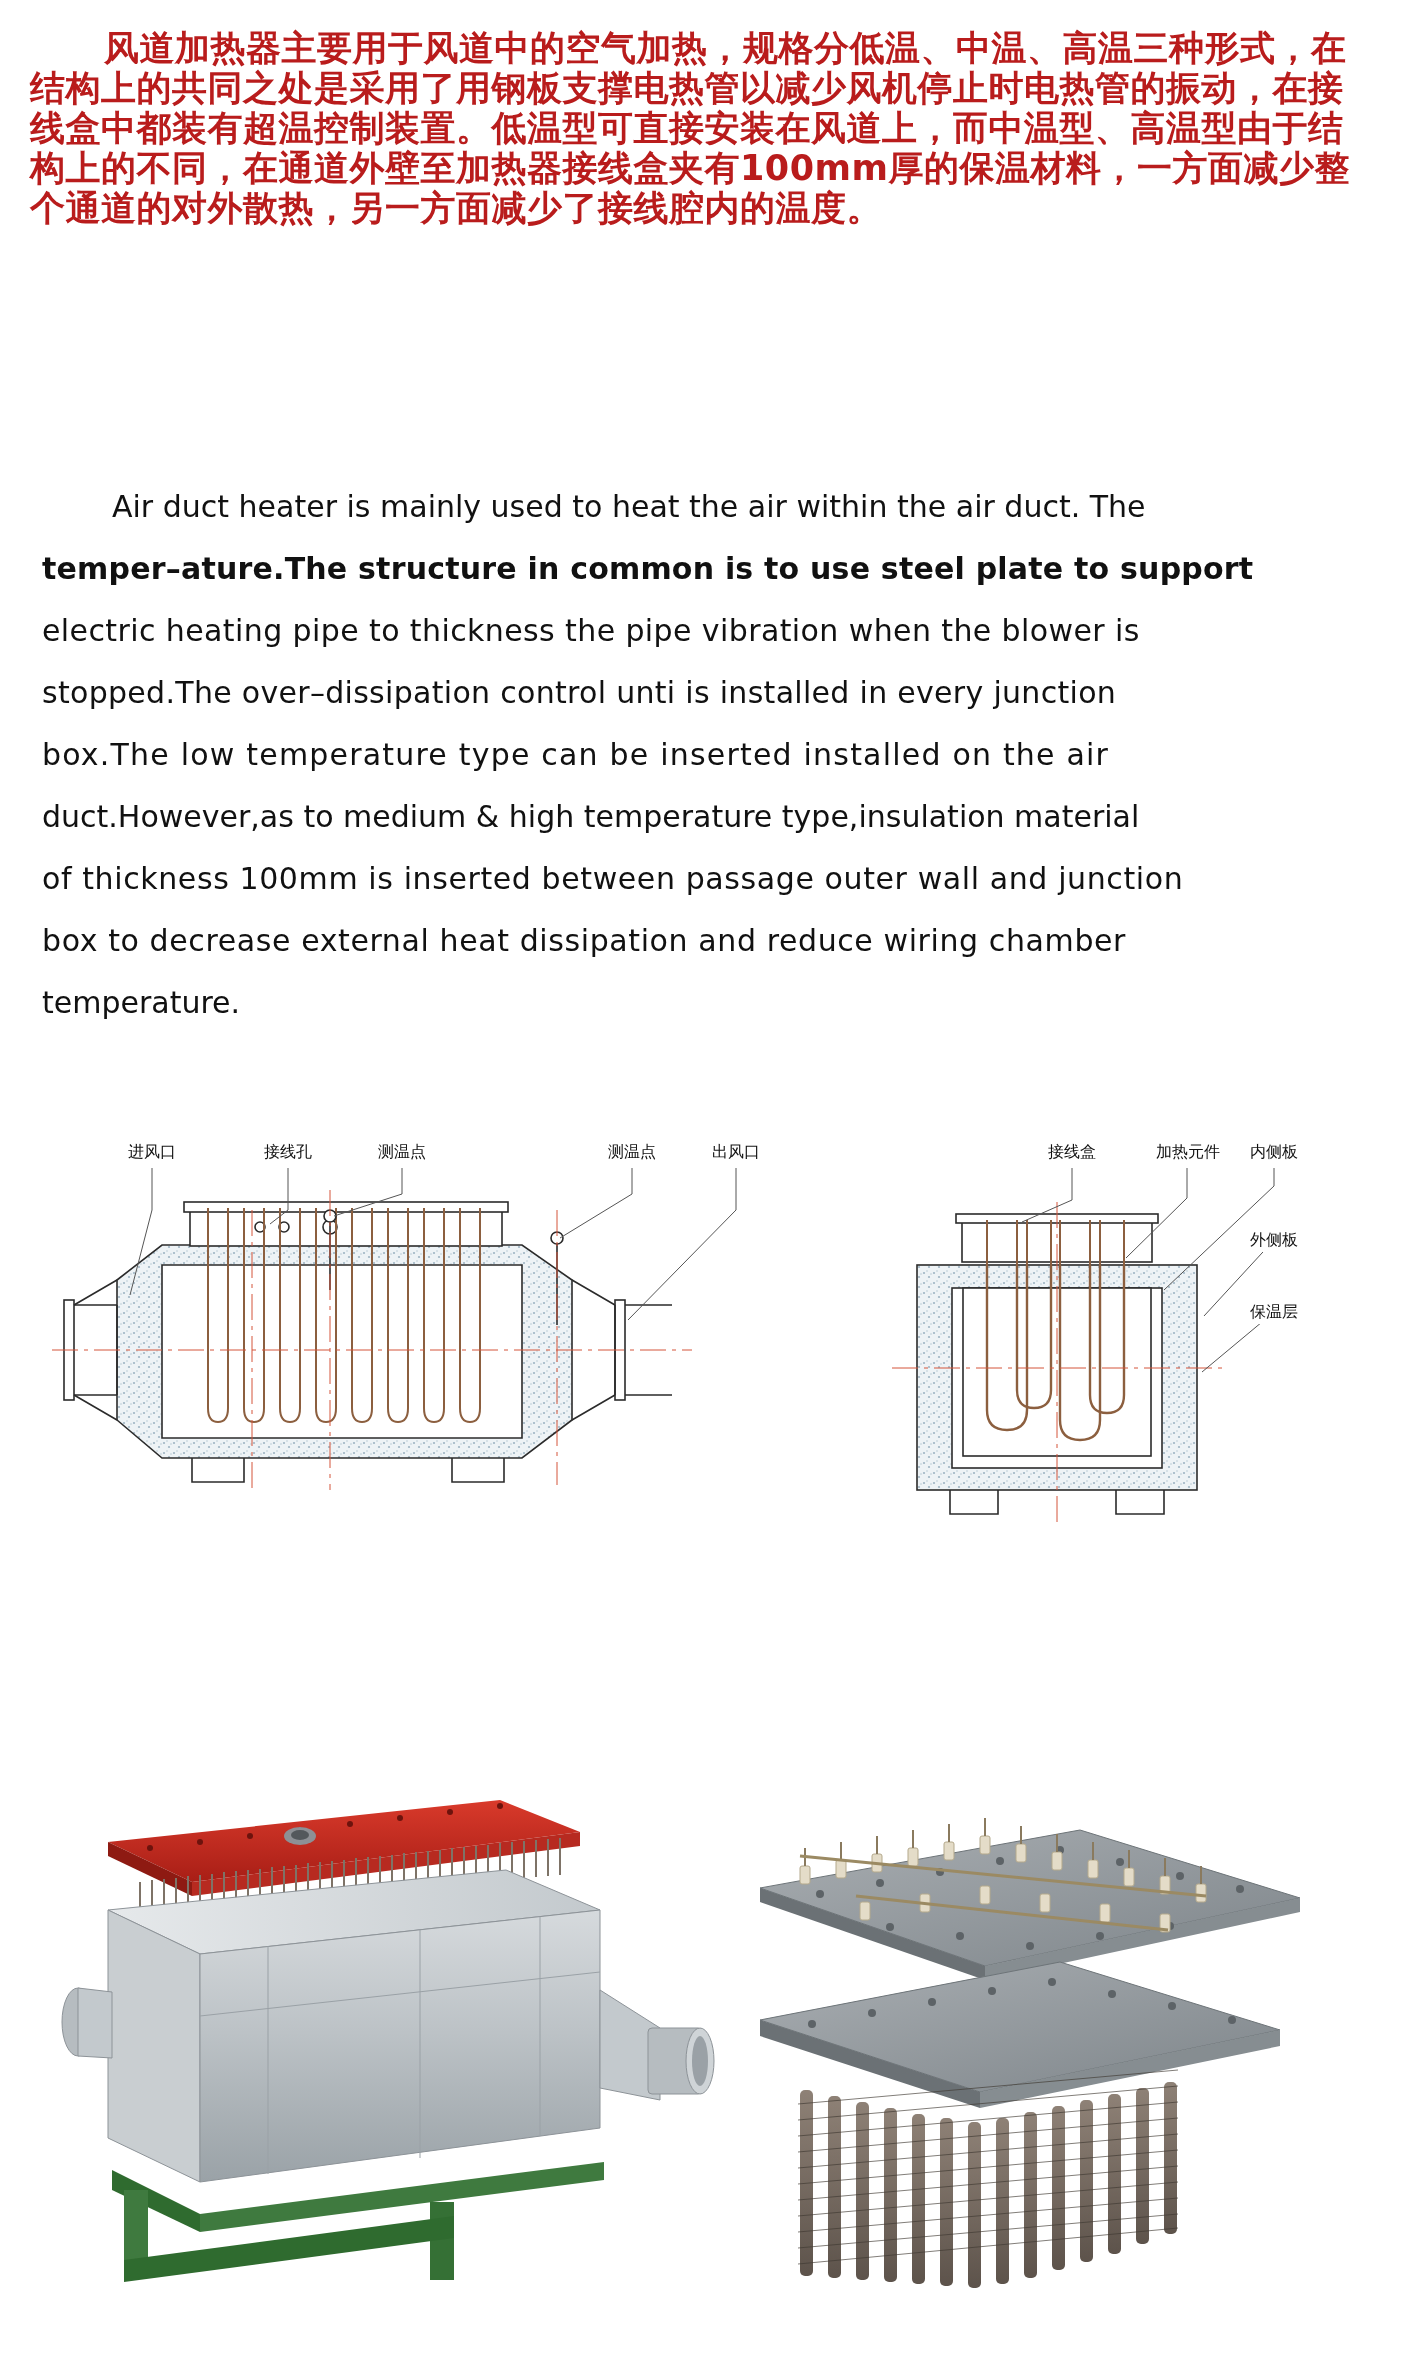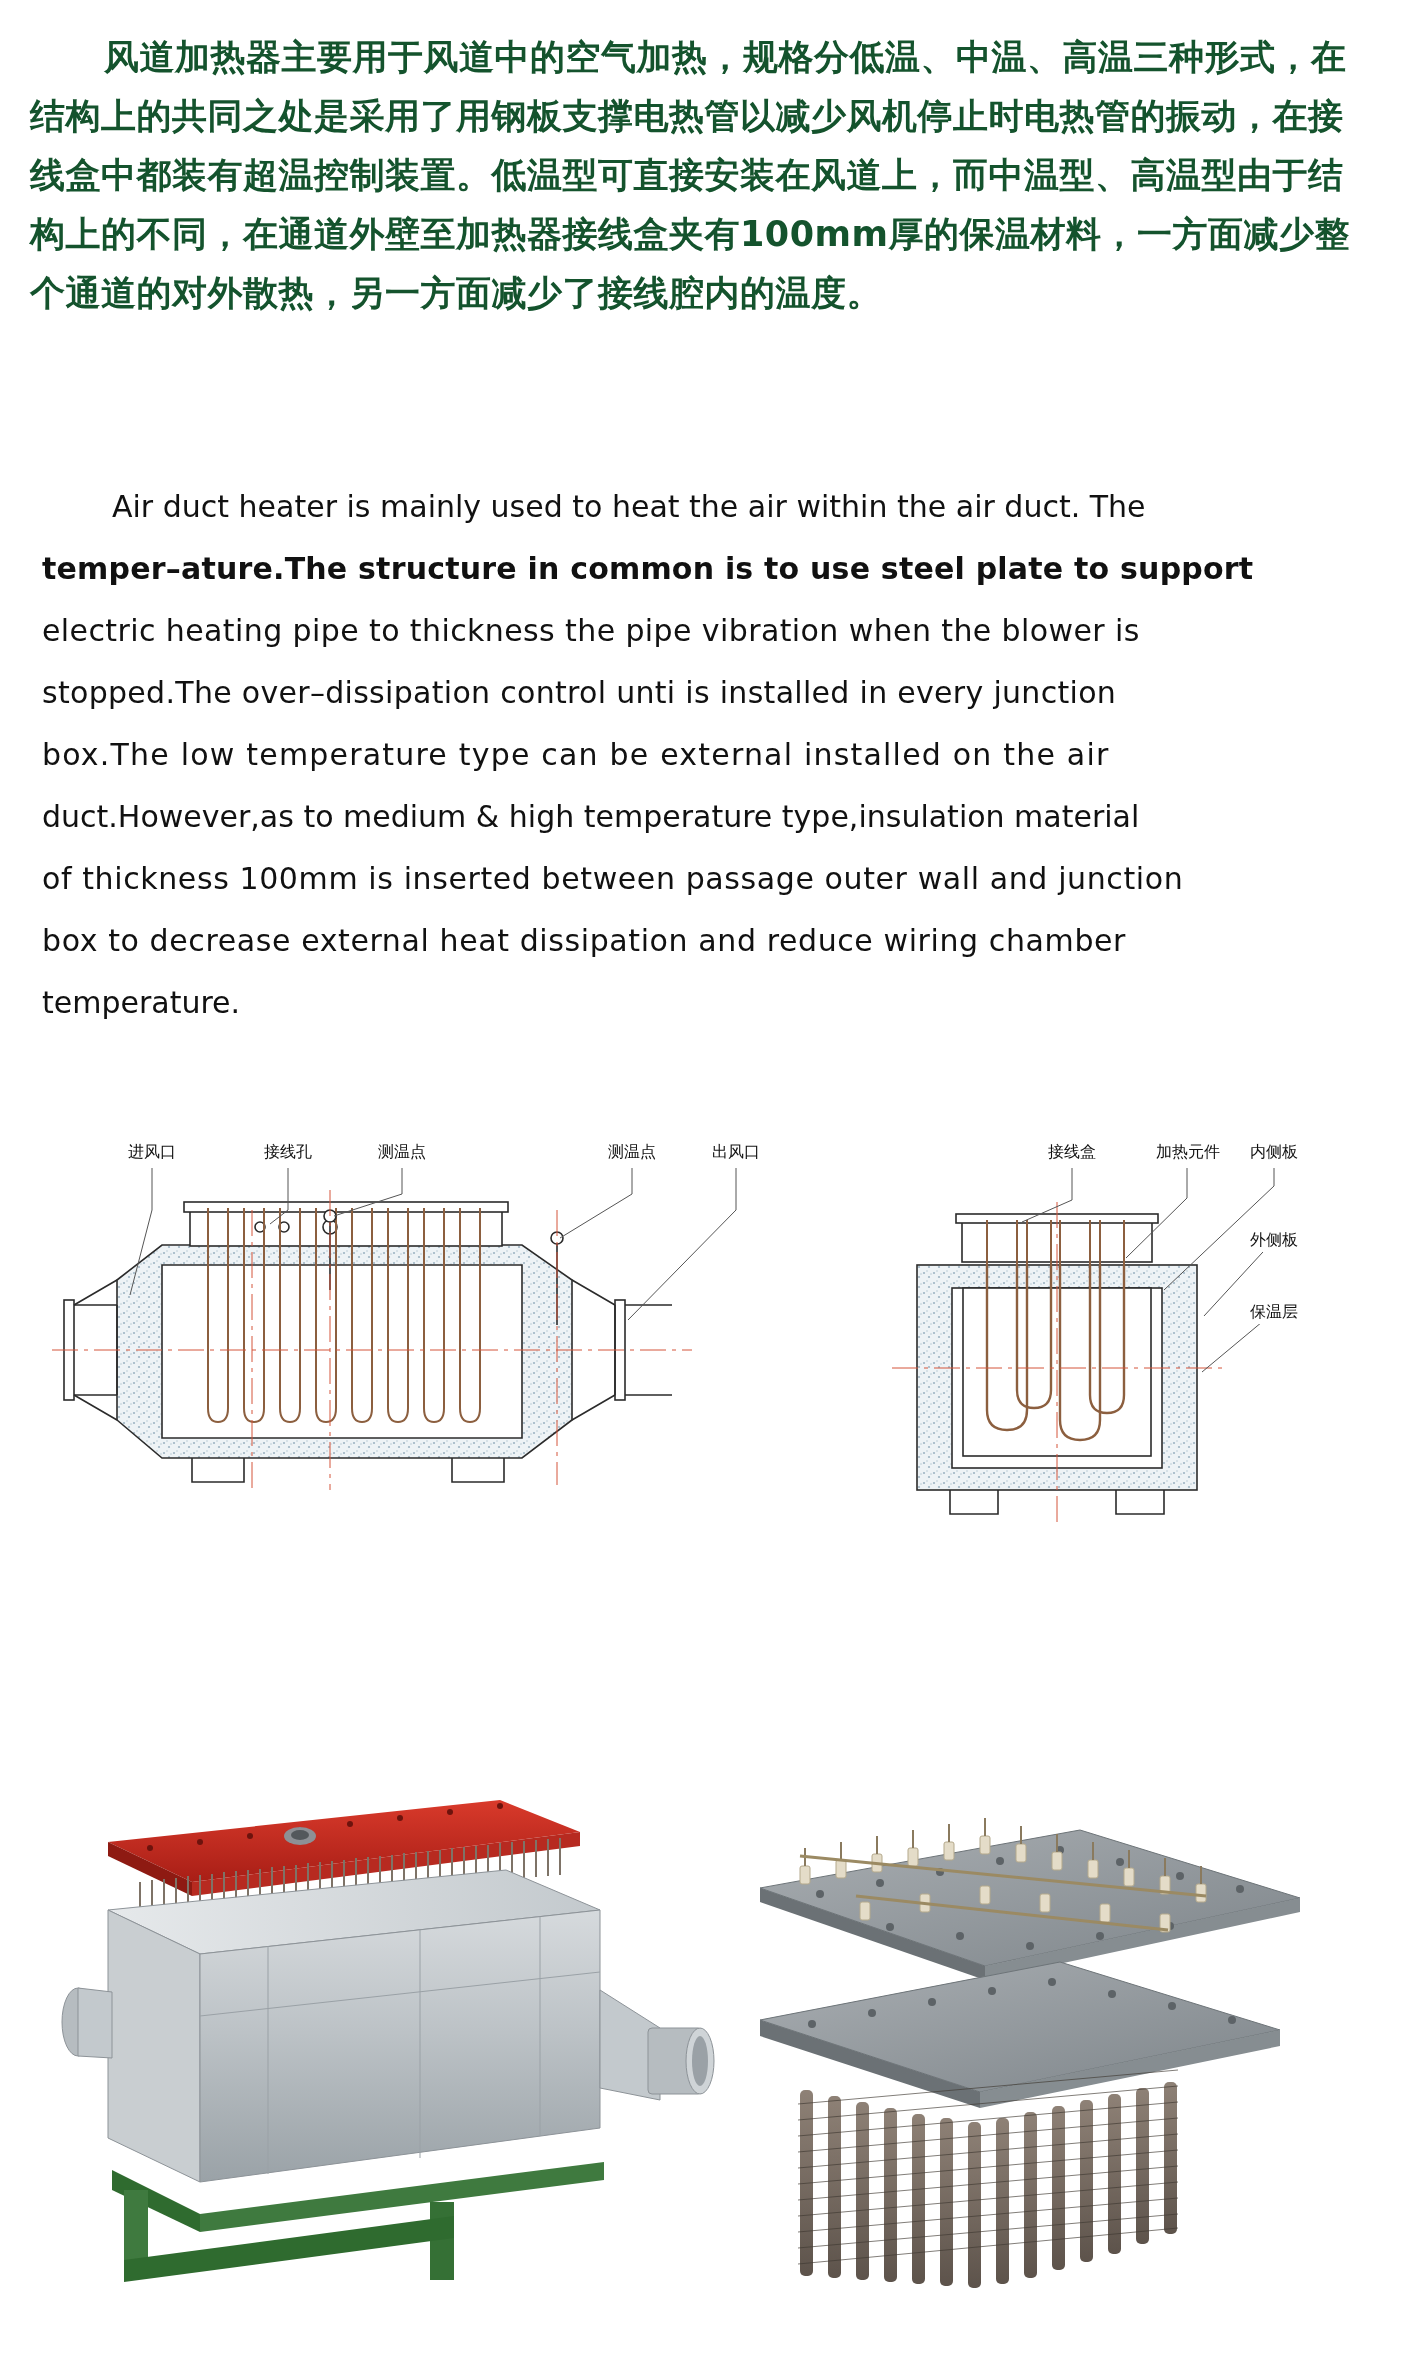--- a/index.html
+++ b/index.html
@@ -23,24 +23,24 @@
   }
 
   
   .text-zh {
     position: absolute;
     left: 30px;
     top: 28px;
     width: 1345px;
     font-family: "DejaVu Sans", "Liberation Sans", sans-serif;
     font-size: 35px;
-    line-height: 59px;
+    line-height: 40px;
     letter-spacing: 0.5px;
     text-indent: 74px;
-    color: #14532d;
+    color: #b91c1c;
     font-weight: 600;
   }
   .text-en {
     position: absolute;
     left: 30px;
     top: 470px;
     width: 1345px;
     font-family: "DejaVu Sans", "Liberation Sans", sans-serif;
     font-size: 30px;
     line-height: 50px;
@@ -87,21 +87,21 @@
 
 <div class="page">
 
   <div class="text-zh">风道加热器主要用于风道中的空气加热，规格分低温、中温、高温三种形式，在结构上的共同之处是采用了用钢板支撑电热管以减少风机停止时电热管的振动，在接线盒中都装有超温控制装置。低温型可直接安装在风道上，而中温型、高温型由于结构上的不同，在通道外壁至加热器接线盒夹有100mm厚的保温材料，一方面减少整个通道的对外散热，另一方面减少了接线腔内的温度。</div>
 
   <div class="text-en">
     <p class="en-l1">Air duct heater is mainly used to heat the air within the air duct. The</p>
     <p class="en-l3">temper–ature.The structure in common is to use steel plate to support</p>
     <p class="en-l4">electric heating pipe to thickness the pipe vibration when the blower is</p>
     <p class="en-l5">stopped.The over–dissipation control unti is installed in every junction</p>
-    <p class="en-l6">box.The low temperature type can be external installed on the air</p>
+    <p class="en-l6">box.The low temperature type can be inserted installed on the air</p>
     <p class="en-l7">duct.However,as to medium &amp; high temperature type,insulation material</p>
     <p class="en-l8">of thickness 100mm is inserted between passage outer wall and junction</p>
     <p class="en-l9">box to decrease external heat dissipation and reduce wiring chamber</p>
     <p class="en-l10">temperature.</p>
   </div>
 
   <div class="figures">
     <svg width="1405" height="560" viewBox="0 0 1405 560" xmlns="http://www.w3.org/2000/svg">
       <defs>
         <pattern id="speck" width="10" height="10" patternUnits="userSpaceOnUse">

